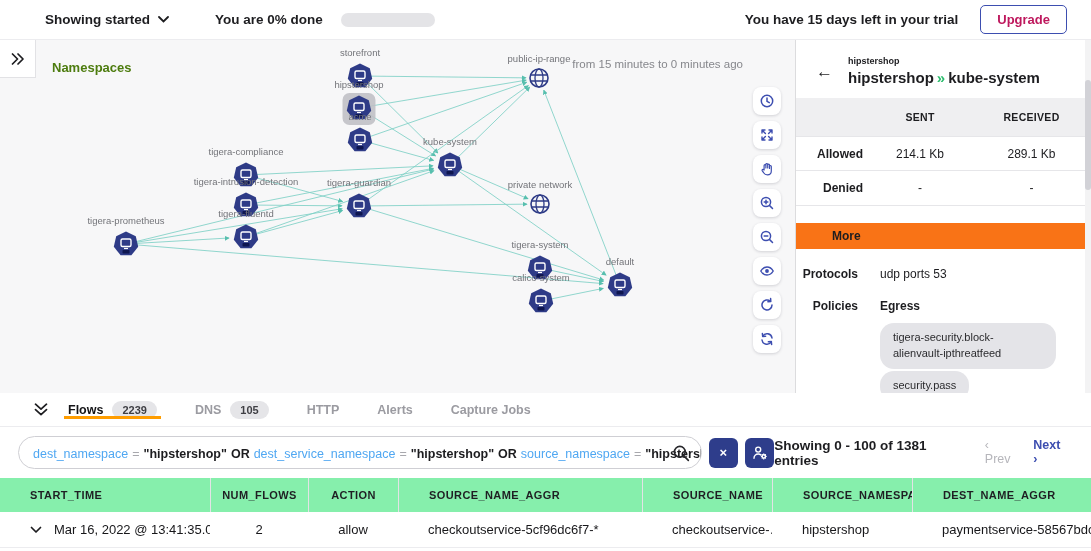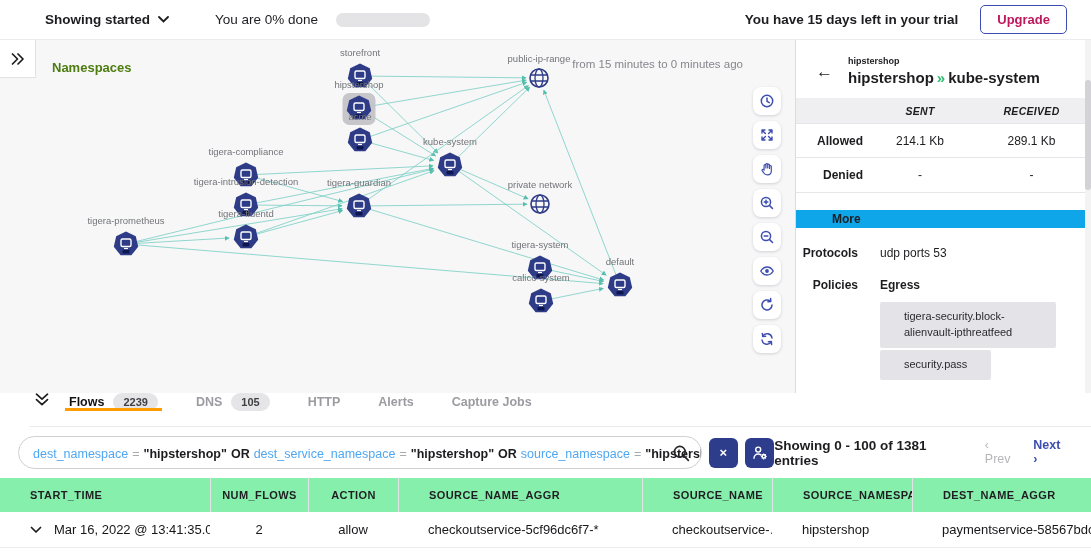--- a/index.html
+++ b/index.html
@@ -3,21 +3,21 @@
 <meta charset="utf-8">
 <style>
   * { margin:0; padding:0; box-sizing:border-box; }
   html,body { width:1091px; height:551px; overflow:hidden; background:#fff;
     font-family:"Liberation Sans", sans-serif; color:#1d1d20; }
 
   
   .topbar { height:40px; display:flex; align-items:center; background:#fff;
     border-bottom:1px solid #ececef; padding:0 24px 0 45px; }
   .gs-label { font-size:13.5px; font-weight:700; display:flex; align-items:center; gap:8px; cursor:pointer; }
-  .progress-text { font-size:13.5px; font-weight:400; margin-left:46px; }
+  .progress-text { font-size:13.5px; font-weight:700; margin-left:46px; }
   .progress-pill { width:94px; height:14px; background:#e4e4e7; border-radius:7px; margin-left:18px; }
   .topbar-right { margin-left:auto; display:flex; align-items:center; gap:22px; }
   .trial-text { font-size:13.5px; font-weight:700; }
   .upgrade-btn { font-size:13px; font-weight:700; color:#be185d; background:#fff;
     border:1.5px solid #3d4eb0; border-radius:5px; padding:6px 16px; cursor:pointer;
     font-family:"Liberation Sans", sans-serif; }
 
   
   .main { display:flex; height:353px; }
   .graph-panel { flex:1; position:relative; background:#f7f7f8; overflow:hidden; }
@@ -34,38 +34,38 @@
   
   .detail { width:296px; background:#fff; border-left:1px solid #dcdcde; position:relative; overflow:hidden; }
   .dp-scrollbar { position:absolute; right:0; top:0; width:6px; height:100%; background:#f3f3f4; }
   .dp-thumb { width:6px; height:110px; background:#d2d2d7; border-radius:3px; margin-top:40px; }
   .dp-head { display:flex; align-items:center; gap:15px; padding:16px 0 12px 20px; }
   .back-arrow { font-size:17px; cursor:pointer; line-height:1; }
   .dp-eyebrow { font-size:9px; font-weight:700; margin-bottom:3px; }
   .dp-title { font-size:15px; font-weight:700; }
   .dp-sep { color:#2dbd6e; margin:0 3px; }
   .dp-grid { display:grid; grid-template-columns:67px 114px 109px; align-items:center; }
-  .dp-stats-head { background:#efeff1; height:25px; font-size:10.5px; font-weight:700; letter-spacing:.3px;font-style:italic; }
+  .dp-stats-head { background:#efeff1; height:38px; font-size:10.5px; font-weight:700; letter-spacing:.3px; }
   .dp-stats-head span { text-align:center; }
   .dp-row { height:35px; border-bottom:1px solid #e6e6e9; font-size:12px; }
   .dp-row:first-of-type { border-top:1px solid #e6e6e9; }
   .dp-row .lbl { text-align:right; font-weight:700; }
   .dp-row .val { text-align:center; }
-  .dp-more { background:#0ea5e9; height:18px; margin-top:17px; display:flex; align-items:center;
+  .dp-more { background:#f97316; height:26px; margin-top:17px; display:flex; align-items:center;
     padding-left:36px; font-size:12px; font-weight:700; }
   .dp-kv { display:flex; margin-top:18px; }
   .dp-k { width:62px; text-align:right; font-weight:700; font-size:12px; flex:none; }
   .dp-v { margin-left:22px; font-size:12px; }
   .dp-egress { font-weight:700; margin-bottom:10px; }
-  .pill { background:#e4e4e8; border-radius:2px; padding:7px 24px; font-size:11px; color:#2b2b2e;
+  .pill { background:#e4e4e8; border-radius:14px; padding:7px 13px; font-size:11px; color:#2b2b2e;
     margin-bottom:2px; max-width:176px; width:fit-content; line-height:1.45; }
 
   
-  .tabbar { height:34px; display:flex; align-items:flex-start; border-bottom:1px solid #ececef;
-    padding-left:6px; background:#fff; position:relative;margin-left:29px; }
+  .tabbar { height:34px; display:flex; align-items:center; border-bottom:1px solid #ececef;
+    padding-left:34px; background:#fff; position:relative; }
   .collapse-bottom { display:flex; align-items:center; margin-right:16px; cursor:pointer; }
   .tab { display:flex; align-items:center; gap:9px; margin-right:30px; position:relative;
     font-size:12.5px; font-weight:700; color:#9b9ba1; cursor:pointer; padding:0 4px; }
   .tab.active { color:#141417; }
   .tab.active::after { content:""; position:absolute; left:0; right:0; bottom:0; height:3px; background:#ff9d00; }
   .tab .badge { background:#e5e5e8; color:#3f3f44; border-radius:10px; padding:3px 10px; font-size:11px; font-weight:700; }
 
   .search-row { height:51px; display:flex; align-items:center; padding:0 24px 0 18px; background:#fff; }
   .search-box { position:relative; width:700px; height:33px; border:1px solid #cfcfd4; border-radius:17px;
     background:#fff; display:flex; align-items:center; padding:0 34px 0 14px; overflow:hidden; white-space:nowrap; }

